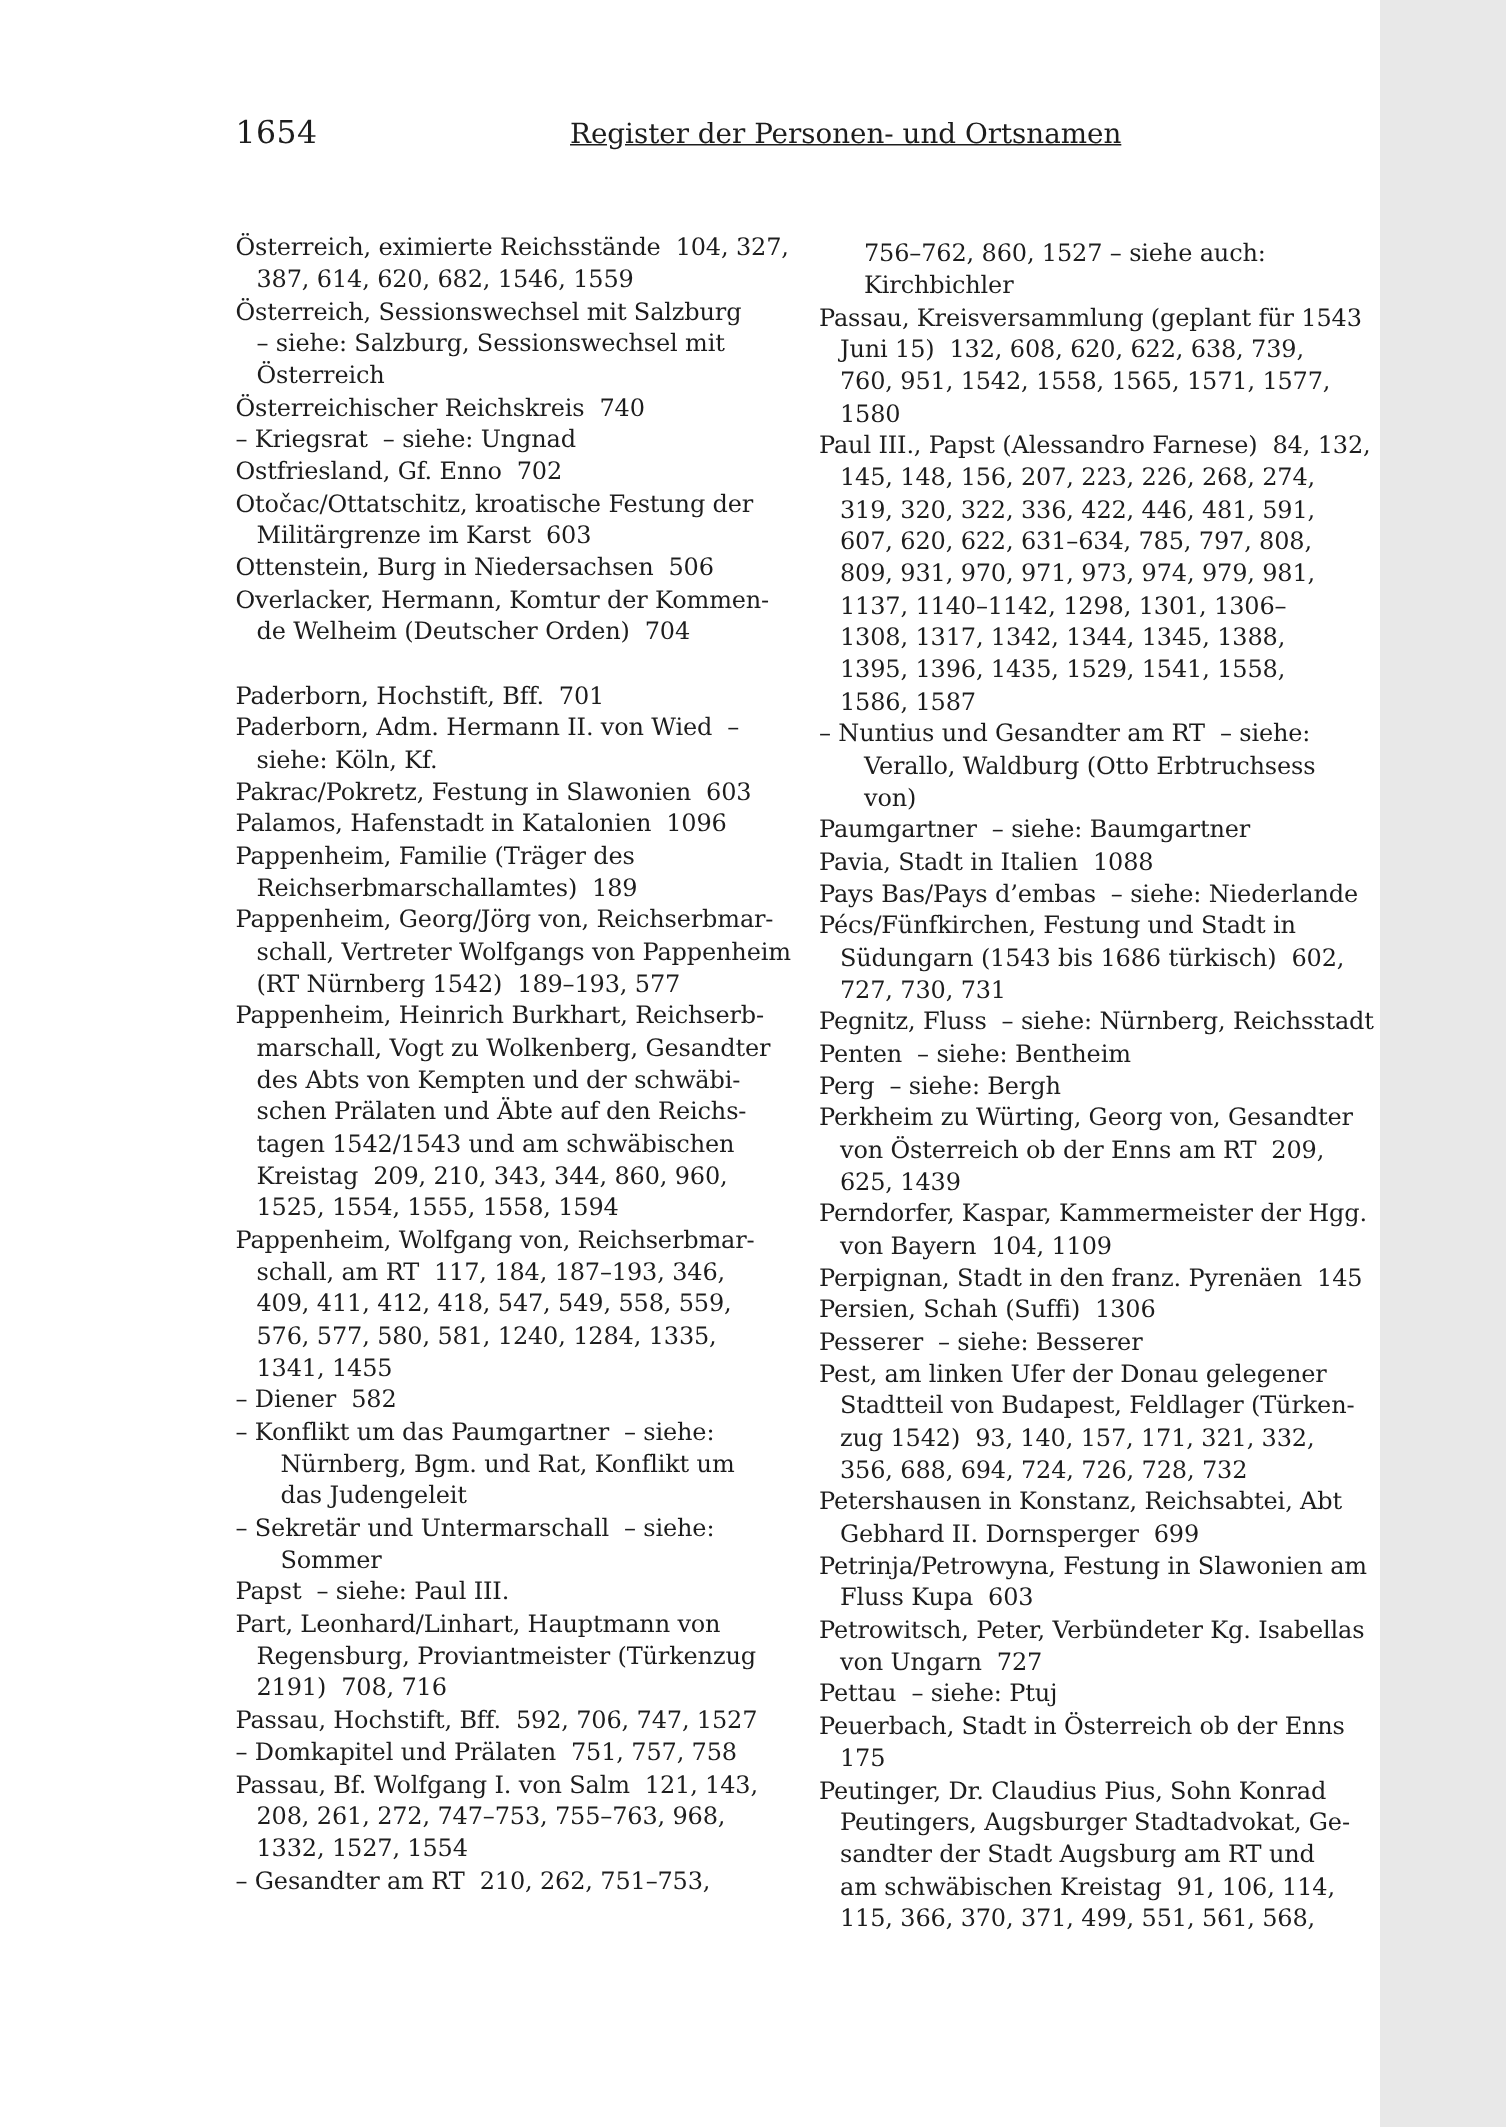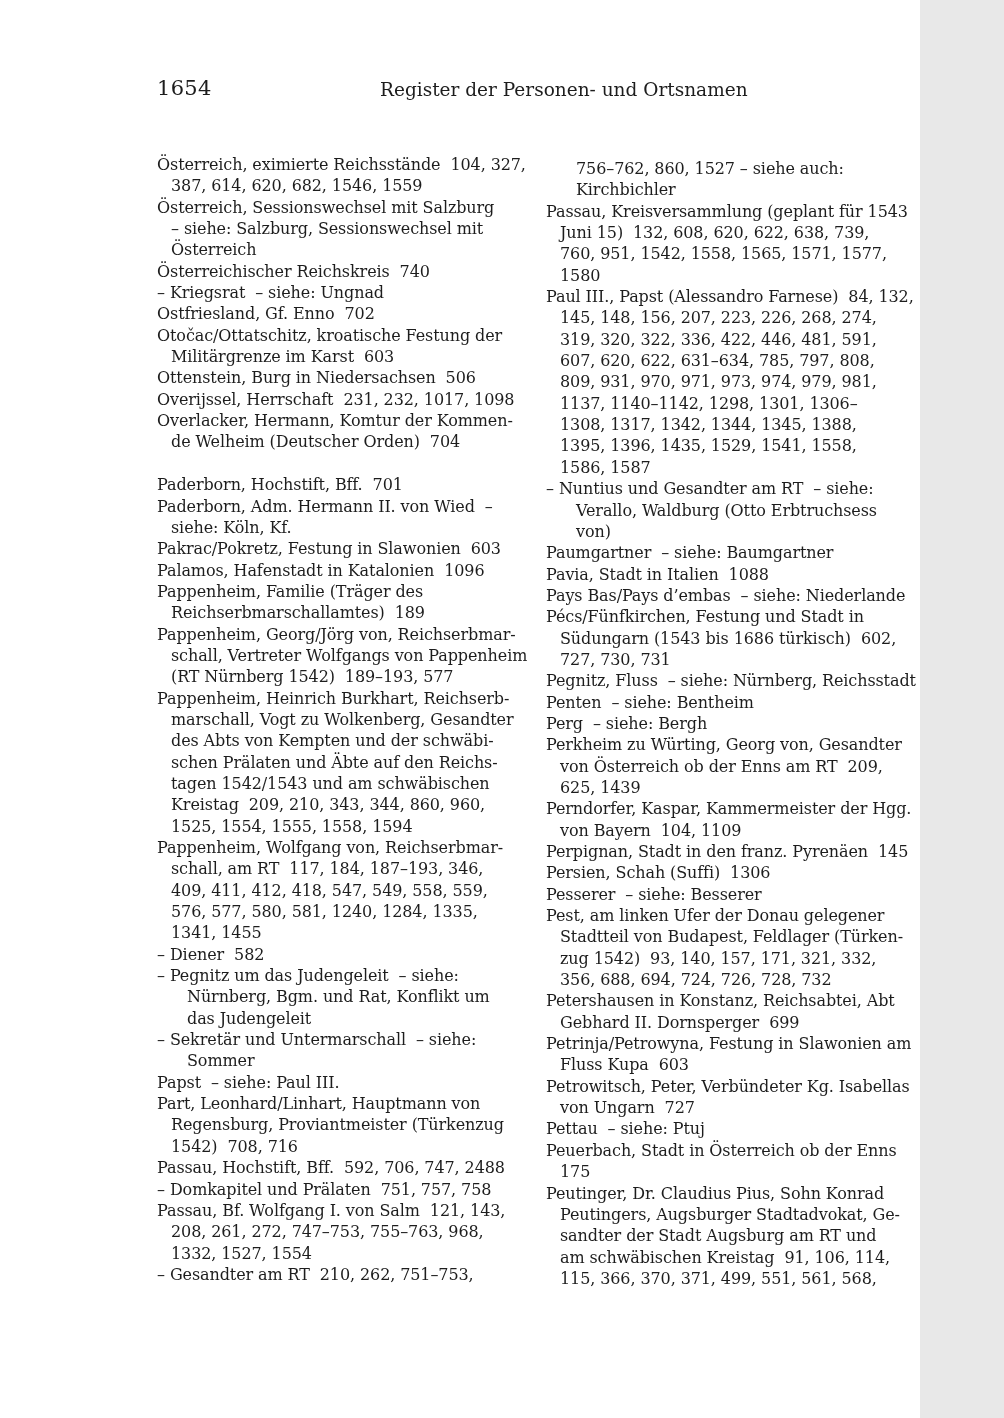--- a/index.html
+++ b/index.html
@@ -21,20 +21,21 @@
     letter-spacing: 0.3px;
     white-space: pre;
   }
   .head-title {
     position: absolute;
     left: 380px;
     top: 80px;
     font-size: 18.5px;
     line-height: 20px;
     white-space: pre;
+    text-decoration: underline;
   }
   .col {
     position: absolute;
     top: 122px;
     width: 390px;
   }
   .col-left  { left: 157px; margin-top: 32px; }
   .col-right { left: 546px; margin-top: 36px; }
   .line {
     height: 21.35px;
@@ -58,21 +59,20 @@
       <div class="line i1">387, 614, 620, 682, 1546, 1559</div>
       <div class="line i0">Österreich, Sessionswechsel mit Salzburg</div>
       <div class="line i1">– siehe: Salzburg, Sessionswechsel mit</div>
       <div class="line i1">Österreich</div>
       <div class="line i0">Österreichischer Reichskreis  740</div>
       <div class="line i0">– Kriegsrat  – siehe: Ungnad</div>
       <div class="line i0">Ostfriesland, Gf. Enno  702</div>
       <div class="line i0">Otočac/Ottatschitz, kroatische Festung der</div>
       <div class="line i1">Militärgrenze im Karst  603</div>
       <div class="line i0">Ottenstein, Burg in Niedersachsen  506</div>
-      <div class="line i0">Overijssel, Herrschaft  231, 232, 1017, 1098</div>
       <div class="line i0">Overlacker, Hermann, Komtur der Kommen-</div>
       <div class="line i1">de Welheim (Deutscher Orden)  704</div>
       <div class="line i0"></div>
       <div class="line i0">Paderborn, Hochstift, Bff.  701</div>
       <div class="line i0">Paderborn, Adm. Hermann II. von Wied  –</div>
       <div class="line i1">siehe: Köln, Kf.</div>
       <div class="line i0">Pakrac/Pokretz, Festung in Slawonien  603</div>
       <div class="line i0">Palamos, Hafenstadt in Katalonien  1096</div>
       <div class="line i0">Pappenheim, Familie (Träger des</div>
       <div class="line i1">Reichserbmarschallamtes)  189</div>
@@ -85,30 +85,30 @@
       <div class="line i1">schen Prälaten und Äbte auf den Reichs-</div>
       <div class="line i1">tagen 1542/1543 und am schwäbischen</div>
       <div class="line i1">Kreistag  209, 210, 343, 344, 860, 960,</div>
       <div class="line i1">1525, 1554, 1555, 1558, 1594</div>
       <div class="line i0">Pappenheim, Wolfgang von, Reichserbmar-</div>
       <div class="line i1">schall, am RT  117, 184, 187–193, 346,</div>
       <div class="line i1">409, 411, 412, 418, 547, 549, 558, 559,</div>
       <div class="line i1">576, 577, 580, 581, 1240, 1284, 1335,</div>
       <div class="line i1">1341, 1455</div>
       <div class="line i0">– Diener  582</div>
-      <div class="line i0">– Pegnitz um das Judengeleit  – siehe:</div>
+      <div class="line i0">– Konflikt um das Paumgartner  – siehe:</div>
       <div class="line i2">Nürnberg, Bgm. und Rat, Konflikt um</div>
       <div class="line i2">das Judengeleit</div>
       <div class="line i0">– Sekretär und Untermarschall  – siehe:</div>
       <div class="line i2">Sommer</div>
       <div class="line i0">Papst  – siehe: Paul III.</div>
       <div class="line i0">Part, Leonhard/Linhart, Hauptmann von</div>
       <div class="line i1">Regensburg, Proviantmeister (Türkenzug</div>
-      <div class="line i1">1542)  708, 716</div>
-      <div class="line i0">Passau, Hochstift, Bff.  592, 706, 747, 2488</div>
+      <div class="line i1">2191)  708, 716</div>
+      <div class="line i0">Passau, Hochstift, Bff.  592, 706, 747, 1527</div>
       <div class="line i0">– Domkapitel und Prälaten  751, 757, 758</div>
       <div class="line i0">Passau, Bf. Wolfgang I. von Salm  121, 143,</div>
       <div class="line i1">208, 261, 272, 747–753, 755–763, 968,</div>
       <div class="line i1">1332, 1527, 1554</div>
       <div class="line i0">– Gesandter am RT  210, 262, 751–753,</div>
     </div>
 
   <div class="col col-right">
       <div class="line i2">756–762, 860, 1527 – siehe auch:</div>
       <div class="line i2">Kirchbichler</div>

